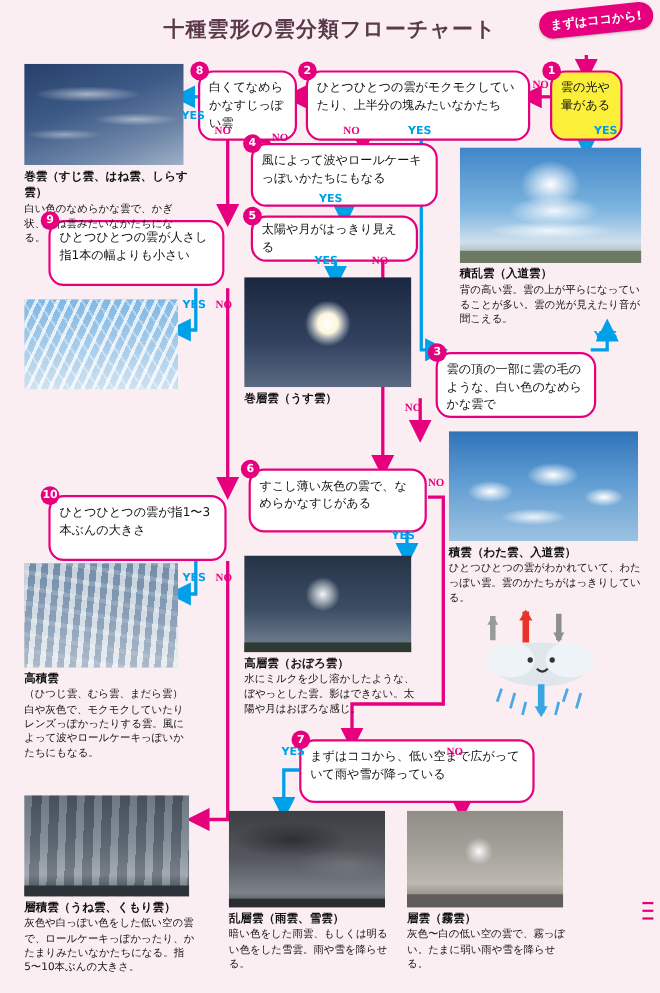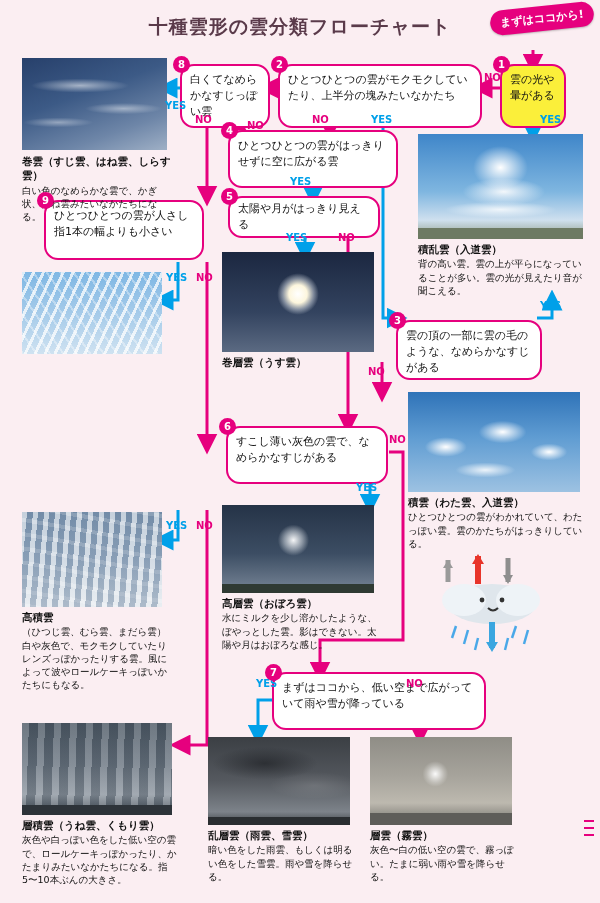--- a/index.html
+++ b/index.html
@@ -39,21 +39,21 @@
     position:absolute; width:17px; height:17px; border-radius:50%;
     background:#e6007e; color:#fff; font-size:10px; font-weight:bold;
     display:flex; align-items:center; justify-content:center;
     left:-7px; top:-8px; z-index:5;
   }
   .qbox-wrap { position:absolute; }
 
   
   .lbl { position:absolute; font-size:10px; font-weight:bold; }
   .yes { color:#00a0e9; }
-  .no  { color:#e6007e; }
+  .no  { color:#e6007e;font-family:Liberation Serif, serif; }
 
   
   svg.flow { position:absolute; left:0; top:0; width:600px; height:903px; pointer-events:none; }
 
   
   .photo { position:absolute; overflow:hidden; border:0; }
   .photo .sky { position:absolute; inset:0; }
 
   
   .cap { position:absolute; font-size:9.5px; line-height:1.38; color:#111; }
@@ -242,37 +242,41 @@
     <div class="qbox" style="height:48px;">ひとつひとつの雲がモクモクしていたり、上半分の塊みたいなかたち</div>
   </div>
 
   <div class="qbox-wrap" style="left:180px; top:64px; width:90px;">
     <div class="qnum">8</div>
     <div class="qbox" style="height:48px;">白くてなめらかなすじっぽい雲</div>
   </div>
 
   <div class="qbox-wrap" style="left:228px; top:130px; width:170px;">
     <div class="qnum">4</div>
-    <div class="qbox" style="height:42px;">ひとつひとつの雲がはっきりせずに空に広がる雲</div>
+    <div class="qbox" style="height:42px;">風によって波やロールケーキっぽいかたちにもなる</div>
   </div>
 
   <div class="qbox-wrap" style="left:228px; top:196px; width:152px;">
     <div class="qnum">5</div>
     <div class="qbox" style="height:26px; display:flex; align-items:center;">太陽や月がはっきり見える</div>
   </div>
 
   <div class="qbox-wrap" style="left:44px; top:200px; width:160px;">
     <div class="qnum">9</div>
     <div class="qbox" style="height:44px;">ひとつひとつの雲が人さし指1本の幅よりも小さい</div>
   </div>
 
+  <div class="qbox-wrap" style="left:44px; top:450px; width:162px;">
+    <div class="qnum">10</div>
+    <div class="qbox" style="height:44px;">ひとつひとつの雲が指1〜3本ぶんの大きさ</div>
+  </div>
 
   <div class="qbox-wrap" style="left:396px; top:320px; width:146px;">
     <div class="qnum">3</div>
-    <div class="qbox" style="height:44px;">雲の頂の一部に雲の毛のような、なめらかなすじがある</div>
+    <div class="qbox" style="height:44px;">雲の頂の一部に雲の毛のような、白い色のなめらかな雲で</div>
   </div>
 
   <div class="qbox-wrap" style="left:226px; top:426px; width:162px;">
     <div class="qnum">6</div>
     <div class="qbox" style="height:42px;">すこし薄い灰色の雲で、なめらかなすじがある</div>
   </div>
 
   <div class="qbox-wrap" style="left:272px; top:672px; width:214px;">
     <div class="qnum">7</div>
     <div class="qbox" style="height:42px;">まずはココから、低い空まで広がっていて雨や雪が降っている</div>

